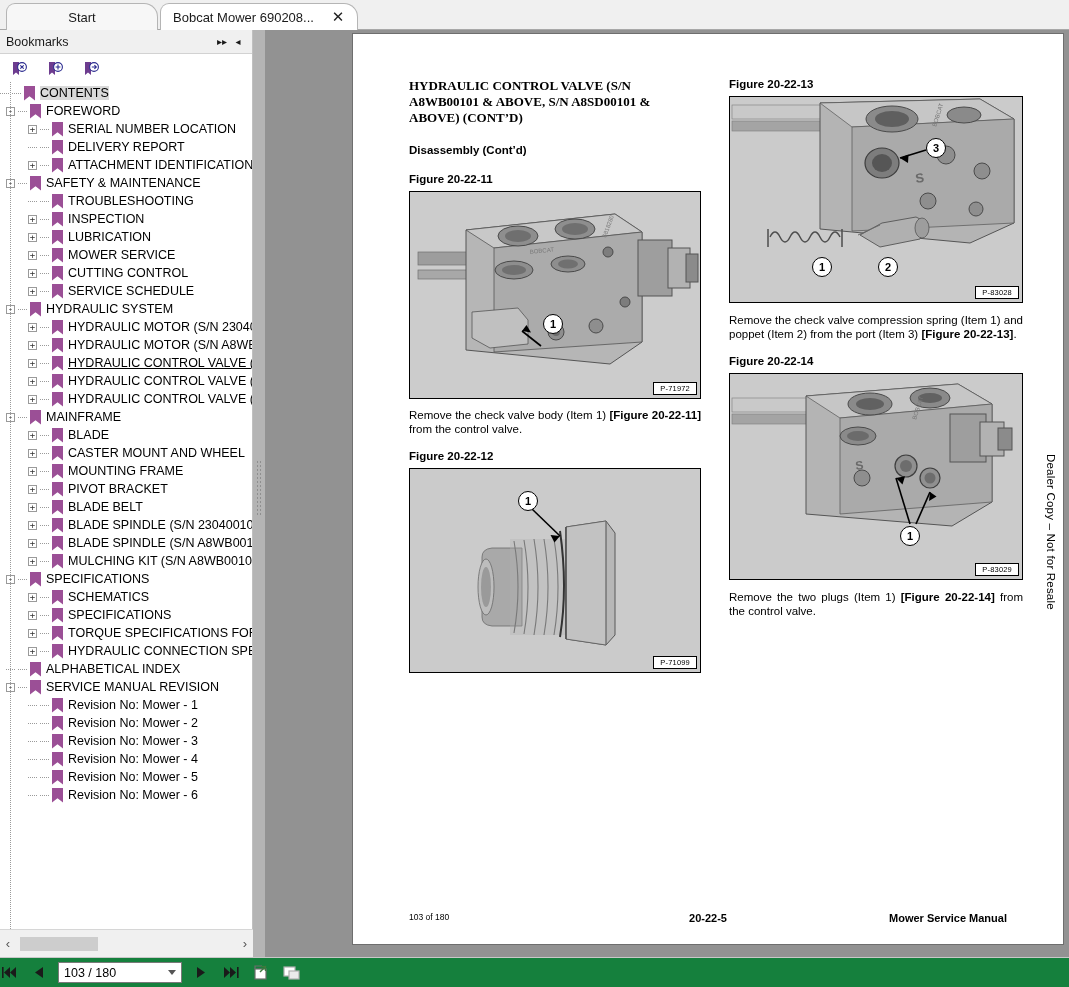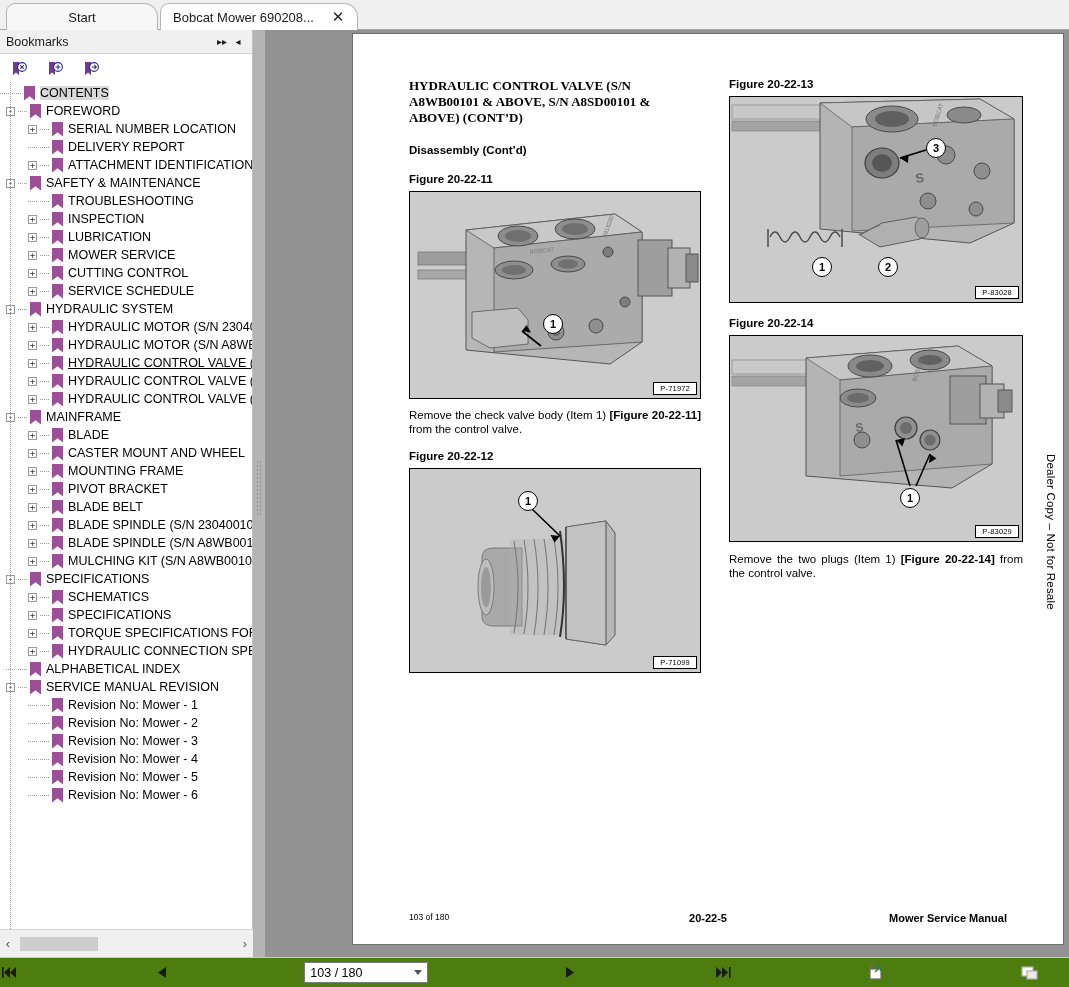--- a/index.html
+++ b/index.html
@@ -164,22 +164,22 @@
   }
 
   .footer { position: absolute; left: 0; right: 0; bottom: 18px; height: 14px; }
   .footer .fl { position: absolute; left: 56px; font-size: 8.5px; color: #000; }
   .footer .fc { position: absolute; left: 0; right: 0; text-align: center; font-size: 11px; font-weight: bold; }
   .footer .fr { position: absolute; right: 56px; font-size: 11px; font-weight: bold; }
 
   
   .bottombar {
     position: absolute; left: 0; bottom: 0; width: 1069px; height: 30px;
-    background: #4d7c0f; border-top: 1px solid #c8c8c8;
-    display: flex; align-items: center; justify-content: space-between;
+    background: #15803d; border-top: 1px solid #c8c8c8;
+    display: flex; align-items: center; justify-content: flex-start;
     padding-right: 28px; gap: 9px;
   }
   .navbtn {
     width: 20px; height: 20px; display: flex; align-items: center; justify-content: center;
     cursor: pointer; color: #1a1a1a;
   }
   .pagebox {
     width: 124px; height: 21px; background: #fff; border: 1px solid #7a7a7a;
     display: flex; align-items: center; padding: 0 5px;
     font-size: 12.5px; color: #000; position: relative; cursor: pointer;
@@ -701,20 +701,23 @@
 
             <path d="M196 53 L170 61" stroke="#000" stroke-width="1.6"></path>
             <path d="M170 61 l8 5 l0.5 -8.6 z" fill="#000"></path>
           </svg>
           <div class="callout" style="left:196px; top:41px;">3</div>
           <div class="callout" style="left:82px; top:160px;">1</div>
           <div class="callout" style="left:148px; top:160px;">2</div>
           <div class="plabel">P-83028</div>
         </div>
 
+        <div class="body-t" style="margin-top:11px;">
+          <span>Remove the check valve compression spring (Item 1) and poppet (Item 2) from the port (Item 3) </span><b>[Figure 20-22-13]</b><span>.</span>
+        </div>
 
         <div class="figcap" style="margin-top:14px;">Figure 20-22-14</div>
 
         <div class="figbox" style="margin-top:6px;height:207px;">
           <svg width="292" height="205" viewBox="0 0 292 205" style="position:absolute;left:0;top:0;">
             <rect x="0" y="0" width="292" height="205" fill="#cbcbcb"></rect>
             <rect x="2" y="24" width="76" height="14" fill="#c9c9c9" stroke="#7d7d7d" stroke-width="0.6"></rect>
             <rect x="2" y="40" width="76" height="10" fill="#a4a4a4" stroke="#7d7d7d" stroke-width="0.6"></rect>
 
             <path d="M76 22 L228 10 L262 30 L262 128 L222 152 L76 140 Z" fill="#b4b4b4" stroke="#555" stroke-width="1"></path>

